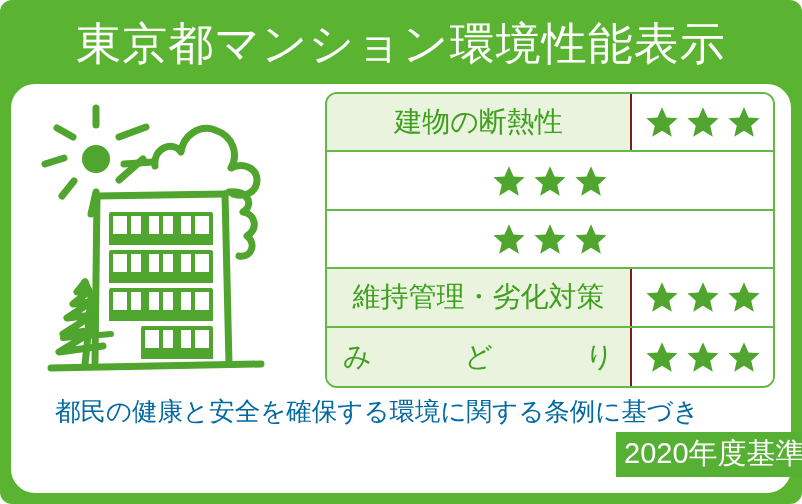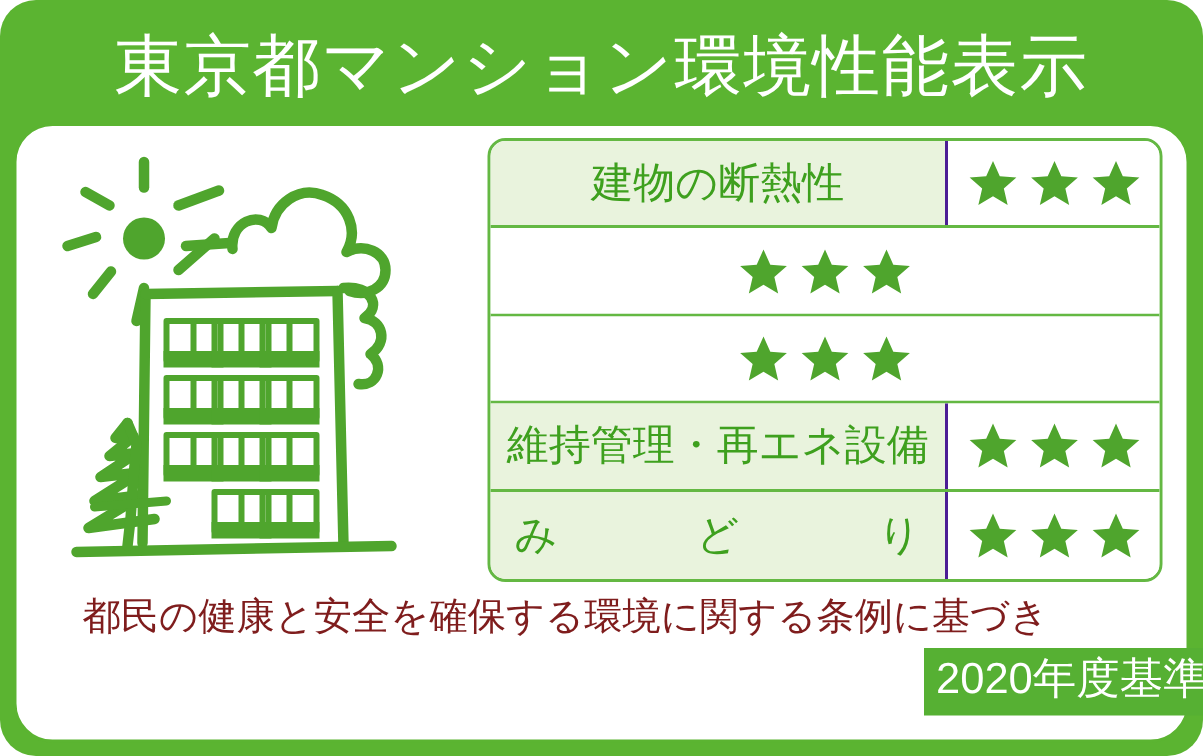--- a/index.html
+++ b/index.html
@@ -11,21 +11,21 @@
   body {
     font-family: "Liberation Sans", "DejaVu Sans", sans-serif;
   }
 
   .label-card {
     position: relative;
     width: 802px;
     height: 504px;
     box-sizing: border-box;
     background: #5BB431;
-    border-radius: 24px;
+    border-radius: 12px;
     overflow: hidden;
   }
 
   
   .header-band {
     position: absolute;
     left: 0;
     top: 0;
     width: 802px;
     height: 86px;
@@ -83,21 +83,21 @@
     height: 20%;
     box-sizing: border-box;
     border-bottom: 2px solid #64B843;
   }
   .rating-row:last-child { border-bottom: none; }
 
   .rating-label {
     flex: 0 0 305px;
     box-sizing: border-box;
     background: #E9F3DD;
-    border-right: 2px solid #4c1d95;
+    border-right: 2px solid #7f1d1d;
     color: #3EA01E;
     font-size: 28px;
     display: flex;
     align-items: center;
     justify-content: center;
     padding: 0 8px;
     white-space: nowrap;
   }
   .rating-label.spread {
     justify-content: space-between;
@@ -126,21 +126,21 @@
     position: absolute;
     left: 0;
     top: 310px;
     width: 784px;
     height: 100px;
   }
   .footer-text {
     position: absolute;
     left: 44px;
     top: 0px;
-    color: #7f1d1d;
+    color: #0369a1;
     font-size: 25.5px;
     line-height: 35px;
     white-space: nowrap;
     text-align: right;
   }
   .footer-line { display: block; }
 
   .standard-badge {
     position: absolute;
     left: 605px;
@@ -301,21 +301,21 @@
             </span>
           <span class="star">
               <svg viewBox="0 0 24 24">
                 <polygon points="12,1.6 15.2,8.8 23,9.4 17.1,14.6 18.9,22.4 12,18.2 5.1,22.4 6.9,14.6 1,9.4 8.8,8.8" fill="#4FA52D"></polygon>
               </svg>
             </span>
         </div>
       </div>
 
       <div class="rating-row">
-        <div class="rating-label">維持管理・再エネ設備</div>
+        <div class="rating-label">維持管理・劣化対策</div>
         <div class="rating-stars">
           <span class="star">
               <svg viewBox="0 0 24 24">
                 <polygon points="12,1.6 15.2,8.8 23,9.4 17.1,14.6 18.9,22.4 12,18.2 5.1,22.4 6.9,14.6 1,9.4 8.8,8.8" fill="#4FA52D"></polygon>
               </svg>
             </span>
           <span class="star">
               <svg viewBox="0 0 24 24">
                 <polygon points="12,1.6 15.2,8.8 23,9.4 17.1,14.6 18.9,22.4 12,18.2 5.1,22.4 6.9,14.6 1,9.4 8.8,8.8" fill="#4FA52D"></polygon>
               </svg>

